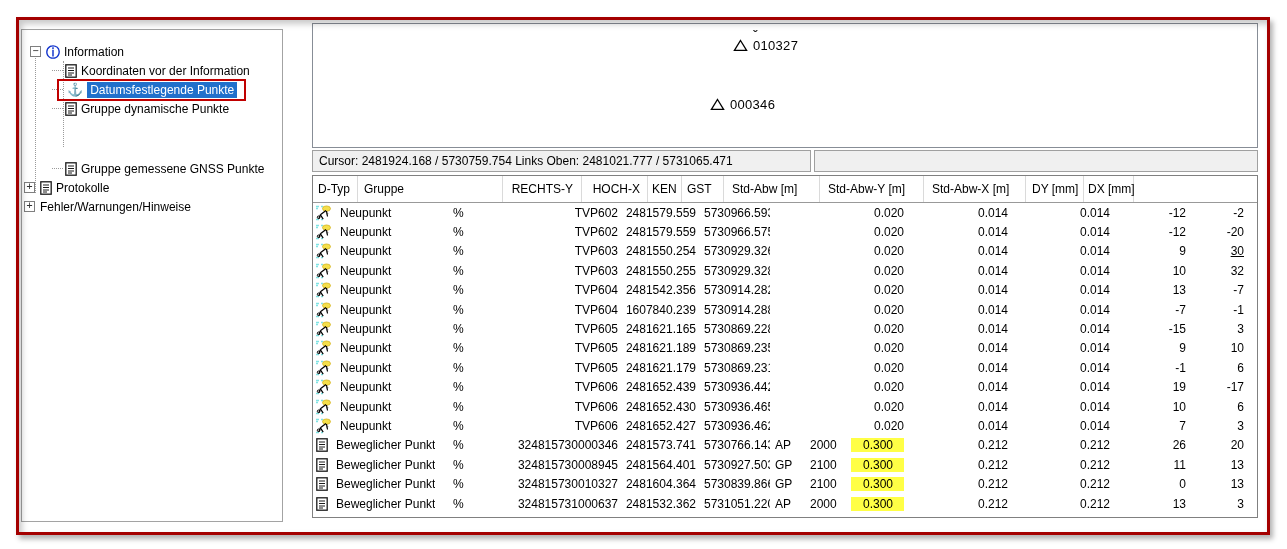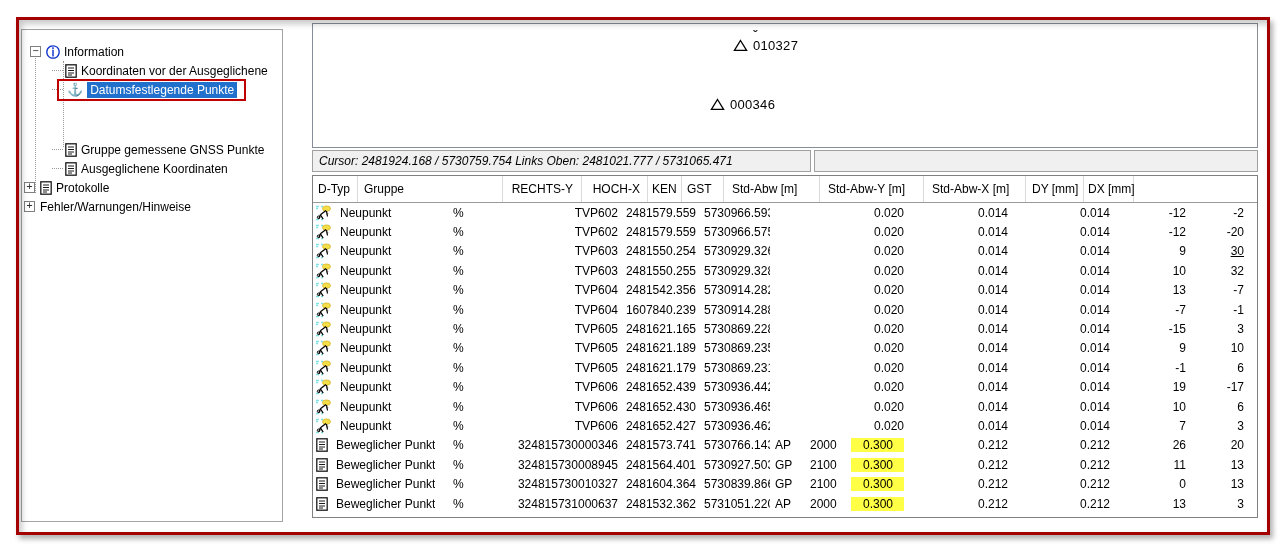--- a/index.html
+++ b/index.html
@@ -31,21 +31,21 @@
   
   .map-panel{position:absolute;left:312px;top:23px;width:946px;height:125px;
              border:1px solid #878d96;background:#fff;box-sizing:border-box;}
   .marker{position:absolute;display:flex;align-items:center;gap:1px;}
   .marker-label{position:relative;font-size:13px;letter-spacing:.3px;}
   .marker-accent{position:absolute;top:-10px;left:0;font-size:13px;font-weight:bold;color:#222;}
 
   
   .status{position:absolute;top:150px;height:22px;background:#f0f0f0;border:1px solid #a0a0a0;
           box-sizing:border-box;display:flex;align-items:center;padding:0 6px;white-space:nowrap;}
-  .status-left{left:312px;width:499px;font-style:italic;}
+  .status-left{left:312px;width:499px;}
   .status-right{left:814px;width:444px;}
 
   
   .table-panel{position:absolute;left:312px;top:175px;width:946px;height:343px;
                border:1px solid #808080;background:#fff;box-sizing:border-box;overflow:hidden;}
   .thead{display:flex;height:26px;border-bottom:1px solid #999;align-items:stretch;}
   .th{display:flex;align-items:center;box-sizing:border-box;border-right:1px solid #dadada;
       padding:0 6px;white-space:nowrap;}
   .tr{display:flex;height:19.4px;align-items:center;}
   .td{box-sizing:border-box;white-space:nowrap;overflow:hidden;}
@@ -72,56 +72,56 @@
         </div>
         <div class="trow" style="padding-left: 30px;">
           <span class="stub"></span>
           <span style="display: inline-flex; align-items: center;">
             <span class="ticon">
               <svg width="12" height="14">
                 <rect x="0.8" y="0.8" width="10.4" height="12.4" fill="#fff" stroke="#1a1a1a" stroke-width="1.3"></rect>
                 <path d="M3 4h6M3 6.5h6M3 9h6M3 11h4" stroke="#1a1a1a" stroke-width="1"></path>
               </svg>
             </span>
-            <span>Koordinaten vor der Ausgeglichene</span>
+            <span>Koordinaten vor der Information</span>
           </span>
         </div>
         <div class="trow" style="padding-left: 30px;">
           <span class="stub"></span>
           <span class="redbox">
             <span style="display: inline-flex; align-items: center;">
               <span class="ticon">
                 <span class="anchor-glyph">⚓</span>
               </span>
               <span class="sel-label">Datumsfestlegende Punkte</span>
             </span>
           </span>
         </div>
+        <div class="trow" style="padding-left: 30px;">
+          <span class="stub"></span>
+          <span style="display: inline-flex; align-items: center;">
+            <span class="ticon">
+              <svg width="12" height="14">
+                <rect x="0.8" y="0.8" width="10.4" height="12.4" fill="#fff" stroke="#1a1a1a" stroke-width="1.3"></rect>
+                <path d="M3 4h6M3 6.5h6M3 9h6M3 11h4" stroke="#1a1a1a" stroke-width="1"></path>
+              </svg>
+            </span>
+            <span>Gruppe dynamische Punkte</span>
+          </span>
+        </div>
         <div class="trow" style="padding-left: 30px; margin-top: 41px;">
           <span class="stub"></span>
           <span style="display: inline-flex; align-items: center;">
             <span class="ticon">
               <svg width="12" height="14">
                 <rect x="0.8" y="0.8" width="10.4" height="12.4" fill="#fff" stroke="#1a1a1a" stroke-width="1.3"></rect>
                 <path d="M3 4h6M3 6.5h6M3 9h6M3 11h4" stroke="#1a1a1a" stroke-width="1"></path>
               </svg>
             </span>
             <span>Gruppe gemessene GNSS Punkte</span>
-          </span>
-        </div>
-        <div class="trow" style="padding-left: 30px;">
-          <span class="stub"></span>
-          <span style="display: inline-flex; align-items: center;">
-            <span class="ticon">
-              <svg width="12" height="14">
-                <rect x="0.8" y="0.8" width="10.4" height="12.4" fill="#fff" stroke="#1a1a1a" stroke-width="1.3"></rect>
-                <path d="M3 4h6M3 6.5h6M3 9h6M3 11h4" stroke="#1a1a1a" stroke-width="1"></path>
-              </svg>
-            </span>
-            <span>Ausgeglichene Koordinaten</span>
           </span>
         </div>
         <div class="trow" style="padding-left: 2px;">
           <span class="expand">+</span>
           <span style="display: inline-flex; align-items: center;">
             <span class="ticon">
               <svg width="12" height="14">
                 <rect x="0.8" y="0.8" width="10.4" height="12.4" fill="#fff" stroke="#1a1a1a" stroke-width="1.3"></rect>
                 <path d="M3 4h6M3 6.5h6M3 9h6M3 11h4" stroke="#1a1a1a" stroke-width="1"></path>
               </svg>

